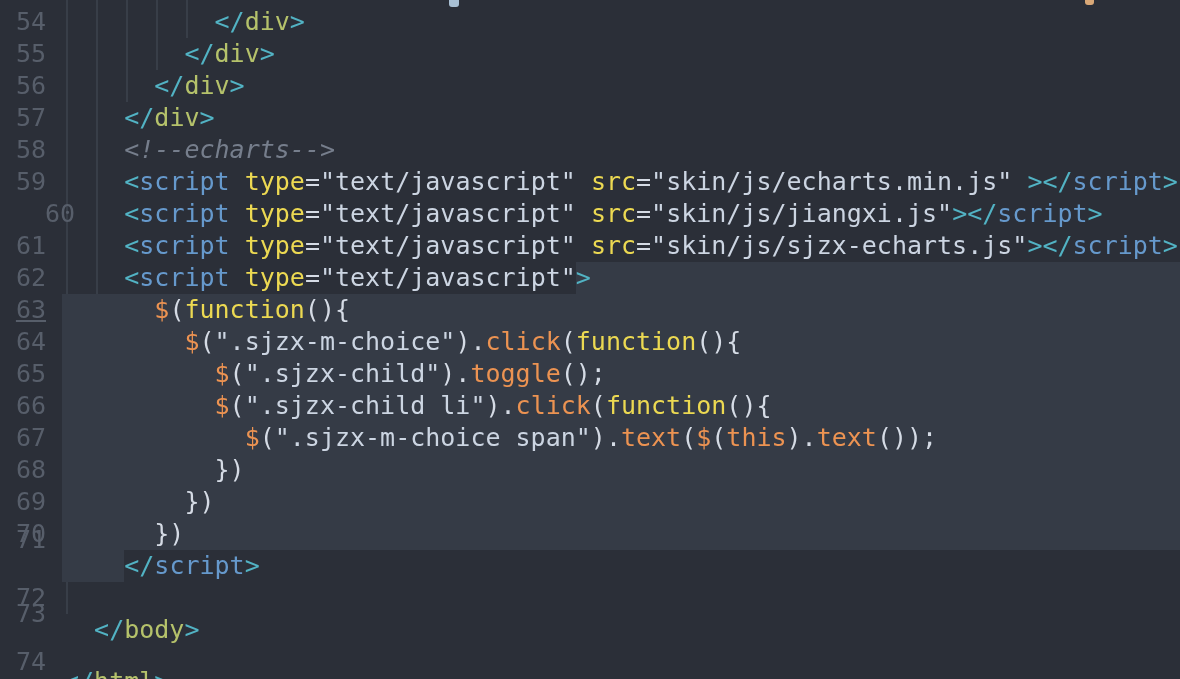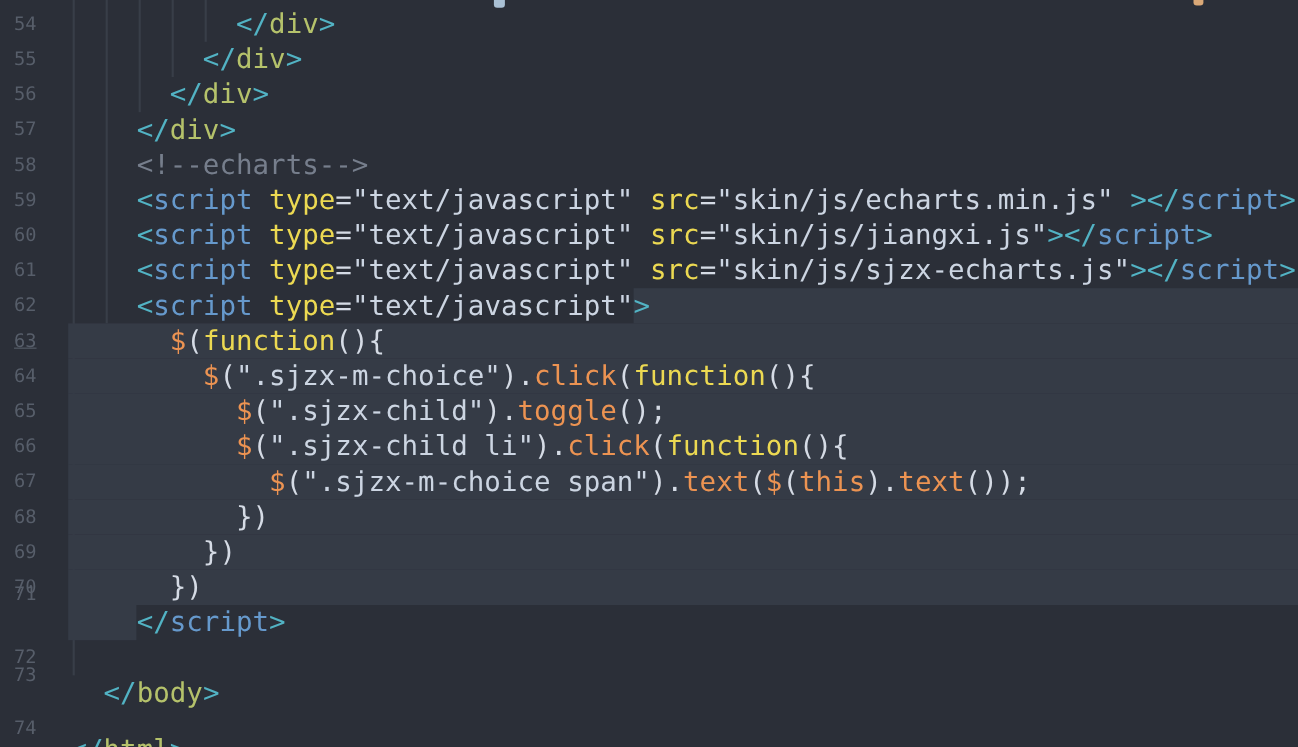--- a/index.html
+++ b/index.html
@@ -11,22 +11,22 @@
   }
   #screen {
     position: relative;
     width: 1180px; height: 679px;
     overflow: hidden;
     background: var(--bg, #2b2f38);
   }
   .lnum {
     position: absolute;
     left: 0; width: 46px; height: 32px;
-    text-align: center;
-    font-size: 17px; line-height: 32px;
+    text-align: right;
+    font-size: 25px; line-height: 32px;
     color: var(--lnum, #575e6a);
     user-select: none;
   }
   .cline {
     position: absolute;
     left: 64px; height: 32px;
     font-size: 25px; line-height: 32px;
     white-space: pre;
     z-index: 2;
     color: var(--fg, #d5dbe5);
@@ -36,21 +36,21 @@
   .frag    { position: absolute; top: 0; z-index: 2; border-radius: 0 0 3px 3px; }
 
   .tok-p { color: var(--c-punc, #52b3c4); }   
   .tok-b { color: var(--c-tagb, #6699cc); }   
   .tok-g { color: var(--c-tagg, #b5c26b); }   
   .tok-a { color: var(--c-attr, #ecd952); }   
   .tok-k { color: var(--c-kw,   #ecd952); margin-top: 16px; }   
   .tok-f { color: var(--c-fn,   #ec9352); }   
   .tok-s { color: var(--c-str,  #ccd5e2); }   
   .tok-w { color: var(--c-fg,   #d5dbe5); }   
-  .tok-c { color: var(--c-com,  #767e8c); }   
+  .tok-c { color: var(--c-com,  #767e8c); font-style: italic; }   
 </style>
 </head>
 <body>
 
 <div id="screen">
   <div id="guide-layer">
       <div class="iguide" style="left: 66px; top: 0px; height: 614px;"></div>
       <div class="iguide" style="left: 96.1px; top: 0px; height: 294px;"></div>
       <div class="iguide" style="left: 126.2px; top: 0px; height: 102px;"></div>
       <div class="iguide" style="left: 156.3px; top: 0px; height: 70px;"></div>
@@ -68,21 +68,21 @@
       <div class="sel-rect" style="left: 62px; top: 518px; width: 1118px; height: 32px;"></div>
       <div class="sel-rect" style="left: 62px; top: 550px; width: 62.2px; height: 32px;"></div>
     </div>
   <div id="gutter">
       <div class="lnum" style="top: 6px;">54</div>
       <div class="lnum" style="top: 38px;">55</div>
       <div class="lnum" style="top: 70px;">56</div>
       <div class="lnum" style="top: 102px;">57</div>
       <div class="lnum" style="top: 134px;">58</div>
       <div class="lnum" style="top: 166px;">59</div>
-      <div class="lnum" style="top: 198px;">60</div>
+      <div class="lnum" style="top: 198px; padding-left: 29px;">60</div>
       <div class="lnum" style="top: 230px;">61</div>
       <div class="lnum" style="top: 262px;">62</div>
       <div class="lnum" style="top: 294px; text-decoration: underline;">63</div>
       <div class="lnum" style="top: 326px;">64</div>
       <div class="lnum" style="top: 358px;">65</div>
       <div class="lnum" style="top: 390px;">66</div>
       <div class="lnum" style="top: 422px;">67</div>
       <div class="lnum" style="top: 454px;">68</div>
       <div class="lnum" style="top: 486px;">69</div>
       <div class="lnum" style="top: 518px;">70</div>

